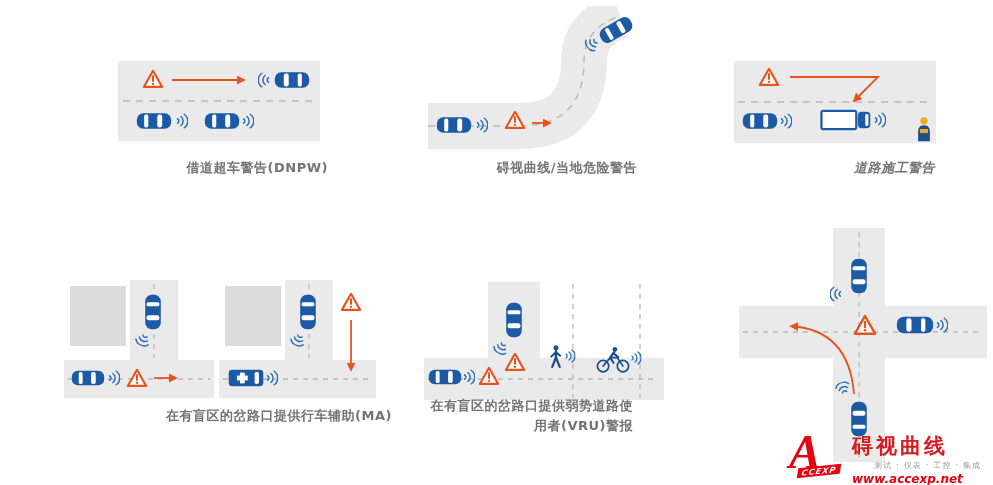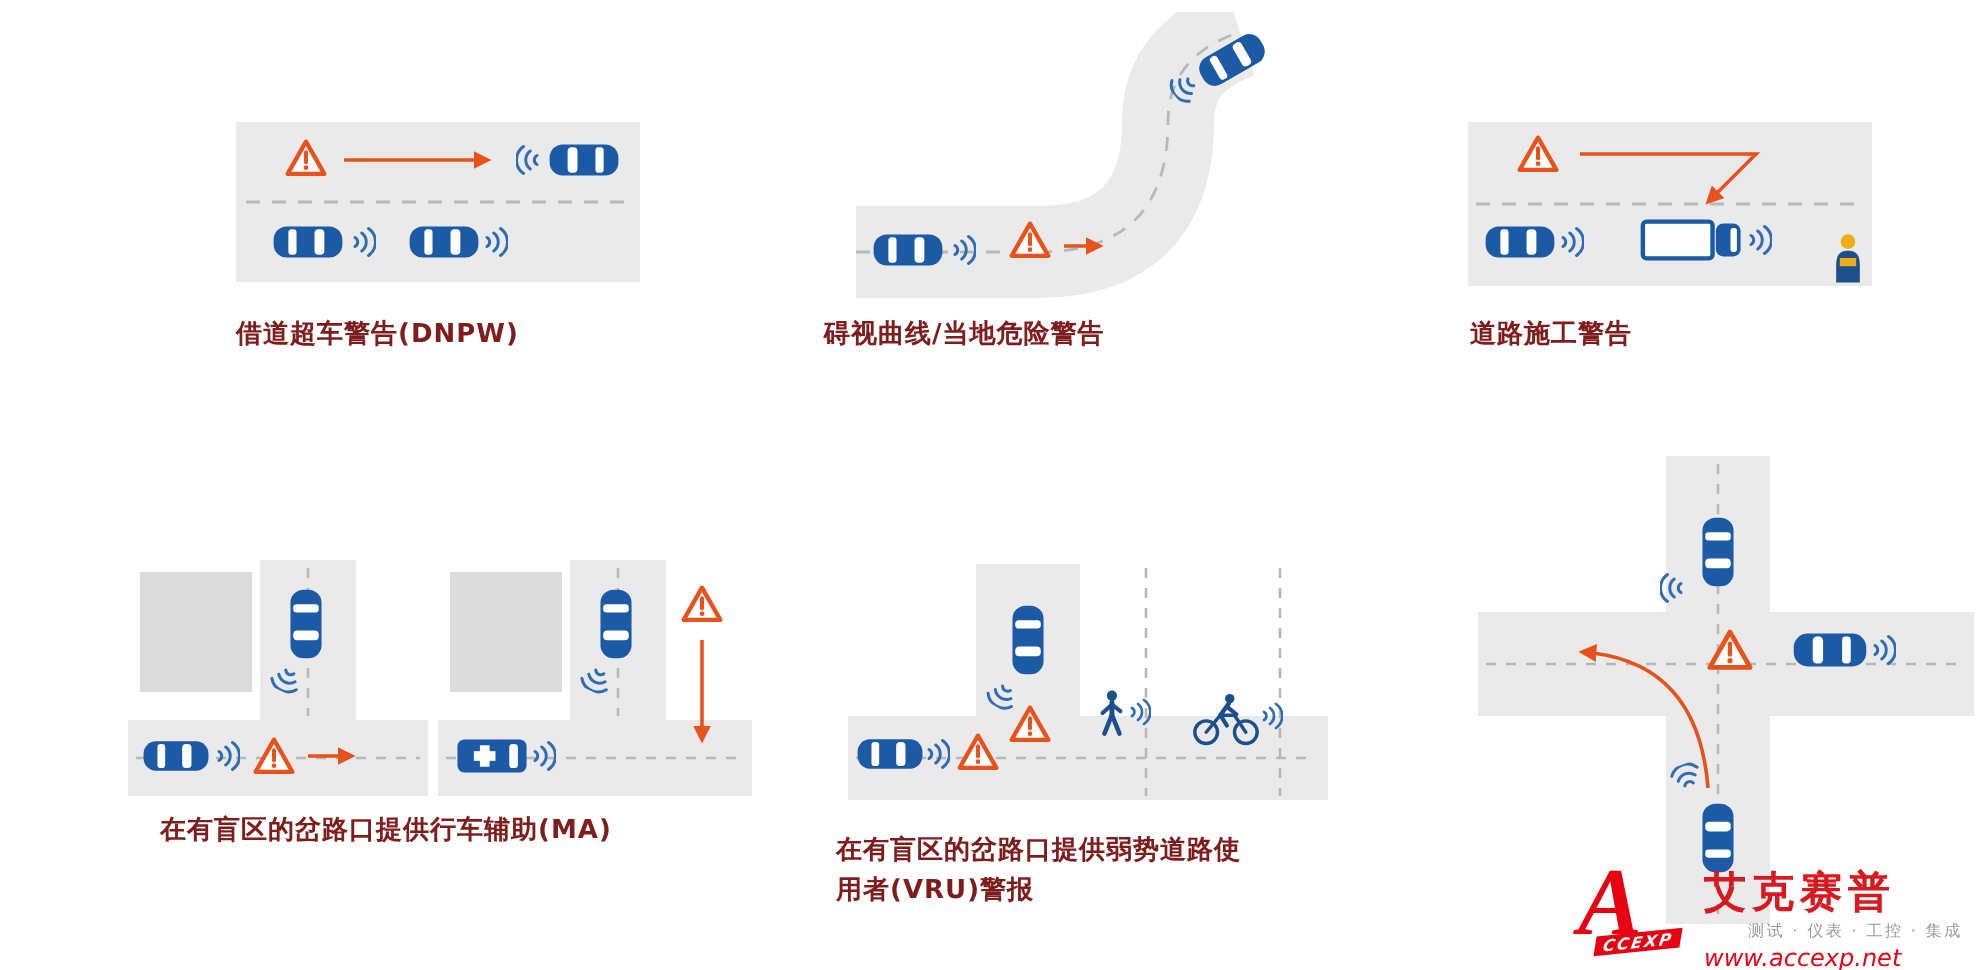--- a/index.html
+++ b/index.html
@@ -1,35 +1,35 @@
 <!DOCTYPE html>
 <html><head>
 <meta charset="utf-8">
 <style>
   html,body{margin:0;padding:0;background:#fff;}
   .canvas{position:relative;width:993px;height:485px;background:#ffffff;overflow:hidden;
           font-family:"DejaVu Sans","Liberation Sans",sans-serif;}
   .panel{position:absolute;}
   .panel svg{display:block;}
-  .caption{position:absolute;text-align:left;font-size:13px;font-weight:600;color:#7f1d1d;
+  .caption{position:absolute;text-align:right;font-size:13px;font-weight:600;color:#737373;
            letter-spacing:0.5px;line-height:1.55;}
   .dash{stroke:#b8b8b8;stroke-width:1.4;stroke-dasharray:7 6;fill:none;}
   .lane-dash{stroke:#b8b8b8;stroke-width:1.3;stroke-dasharray:5 5;fill:none;}
   .orange-arrow{stroke:#e8521c;stroke-width:1.8;fill:none;}
   
   .wm{position:absolute;left:789px;top:435px;display:flex;align-items:flex-start;gap:5px;z-index:5;}
   .wm-logo{position:relative;width:58px;height:48px;}
   .wm-a{position:absolute;left:0;top:-7px;font-family:"Liberation Serif","DejaVu Serif",serif;
         font-style:italic;font-weight:bold;font-size:48px;line-height:1;color:#e60012;}
   .wm-ccexp{position:absolute;left:9px;bottom:7px;background:#e60012;color:#fff;font-size:8px;
             font-weight:bold;font-style:italic;letter-spacing:1px;padding:0.5px 4px;
             transform:skewX(-15deg) rotate(-6deg);}
   .wm-brand{font-size:21px;font-weight:bold;color:#d71920;letter-spacing:3px;line-height:1.1;}
   .wm-tagline{font-size:8px;color:#999;letter-spacing:1.2px;margin-top:2px;margin-left:22px;}
-  .wm-url{font-size:12px;font-weight:normal;font-style:italic;color:#e60012;margin-top:1px;}
+  .wm-url{font-size:12px;font-weight:bold;font-style:italic;color:#e60012;margin-top:1px;}
 </style>
 </head>
 <body>
 
 <div class="canvas">
 
   <svg width="0" height="0" style="position:absolute" aria-hidden="true">
     <defs>
       <symbol id="sym-car" viewBox="0 0 44 22">
         <rect x="1" y="1.5" width="42" height="19" rx="8" fill="#1c5aa5"></rect>
@@ -155,21 +155,21 @@
         </g>
       <g transform="translate(114,65)">
         <use href="#sym-truck" x="-26" y="-11" width="52" height="22"></use>
         </g>
       <g transform="translate(148,65)">
         <use href="#sym-wifi" x="-6" y="-9" width="12" height="18"></use>
         </g>
       <use href="#sym-worker" x="182" y="60" width="20" height="28"></use>
     </svg>
   </section>
-  <div class="caption" style="left:735px;top:158px;width:200px;">道路施工警告</div>
+  <div class="caption" style="left:735px;top:158px;width:200px;font-style:italic;">道路施工警告</div>
 
   <section class="panel" style="left:64px;top:278px;">
     <svg width="312" height="125">
 
       <rect x="6" y="8" width="56" height="60" fill="#dcdcdc"></rect>
       <rect x="66" y="2" width="48" height="118" fill="#eaeaea"></rect>
       <rect x="0" y="82" width="150" height="38" fill="#eaeaea"></rect>
       <line x1="90" y1="6" x2="90" y2="80" class="lane-dash"></line>
       <line x1="4" y1="101" x2="146" y2="101" class="lane-dash"></line>
       <g transform="translate(89,34) rotate(90)">
@@ -234,21 +234,21 @@
       <use href="#sym-ped" x="128" y="64" width="15" height="26"></use>
       <g transform="translate(150,76)">
         <use href="#sym-wifi" x="-5.5" y="-8" width="11" height="16"></use>
         </g>
       <use href="#sym-cyclist" x="176" y="66" width="34" height="27"></use>
       <g transform="translate(216,78)">
         <use href="#sym-wifi" x="-5.5" y="-8" width="11" height="16"></use>
         </g>
     </svg>
   </section>
-  <div class="caption" style="left:418px;top:416px;width:215px;">在有盲区的岔路口提供弱势道路使用者(VRU)警报</div>
+  <div class="caption" style="left:418px;top:396px;width:215px;">在有盲区的岔路口提供弱势道路使用者(VRU)警报</div>
 
   <section class="panel" style="left:733px;top:226px;">
     <svg width="258" height="238">
       <rect x="100" y="2" width="52" height="234" fill="#eaeaea"></rect>
       <rect x="6" y="80" width="248" height="52" fill="#eaeaea"></rect>
       <line x1="126" y1="6" x2="126" y2="232" class="lane-dash"></line>
       <line x1="10" y1="106" x2="250" y2="106" class="lane-dash"></line>
       <g transform="translate(126,50) rotate(90)">
         <use href="#sym-car" x="-18" y="-9" width="36" height="18"></use>
         </g>
@@ -271,19 +271,19 @@
       <path d="M 121 168 Q 116 104 58 100" class="orange-arrow" marker-end="url(#arrow-o)"></path>
     </svg>
   </section>
 
   <div class="wm">
     <div class="wm-logo">
       <span class="wm-a">A</span>
       <span class="wm-ccexp">CCEXP</span>
     </div>
     <div class="wm-text">
-      <div class="wm-brand">艾克赛普</div>
+      <div class="wm-brand">碍视曲线</div>
       <div class="wm-tagline">测试 · 仪表 · 工控 · 集成</div>
       <div class="wm-url">www.accexp.net</div>
     </div>
   </div>
 
 </div>
 
 </body></html>

